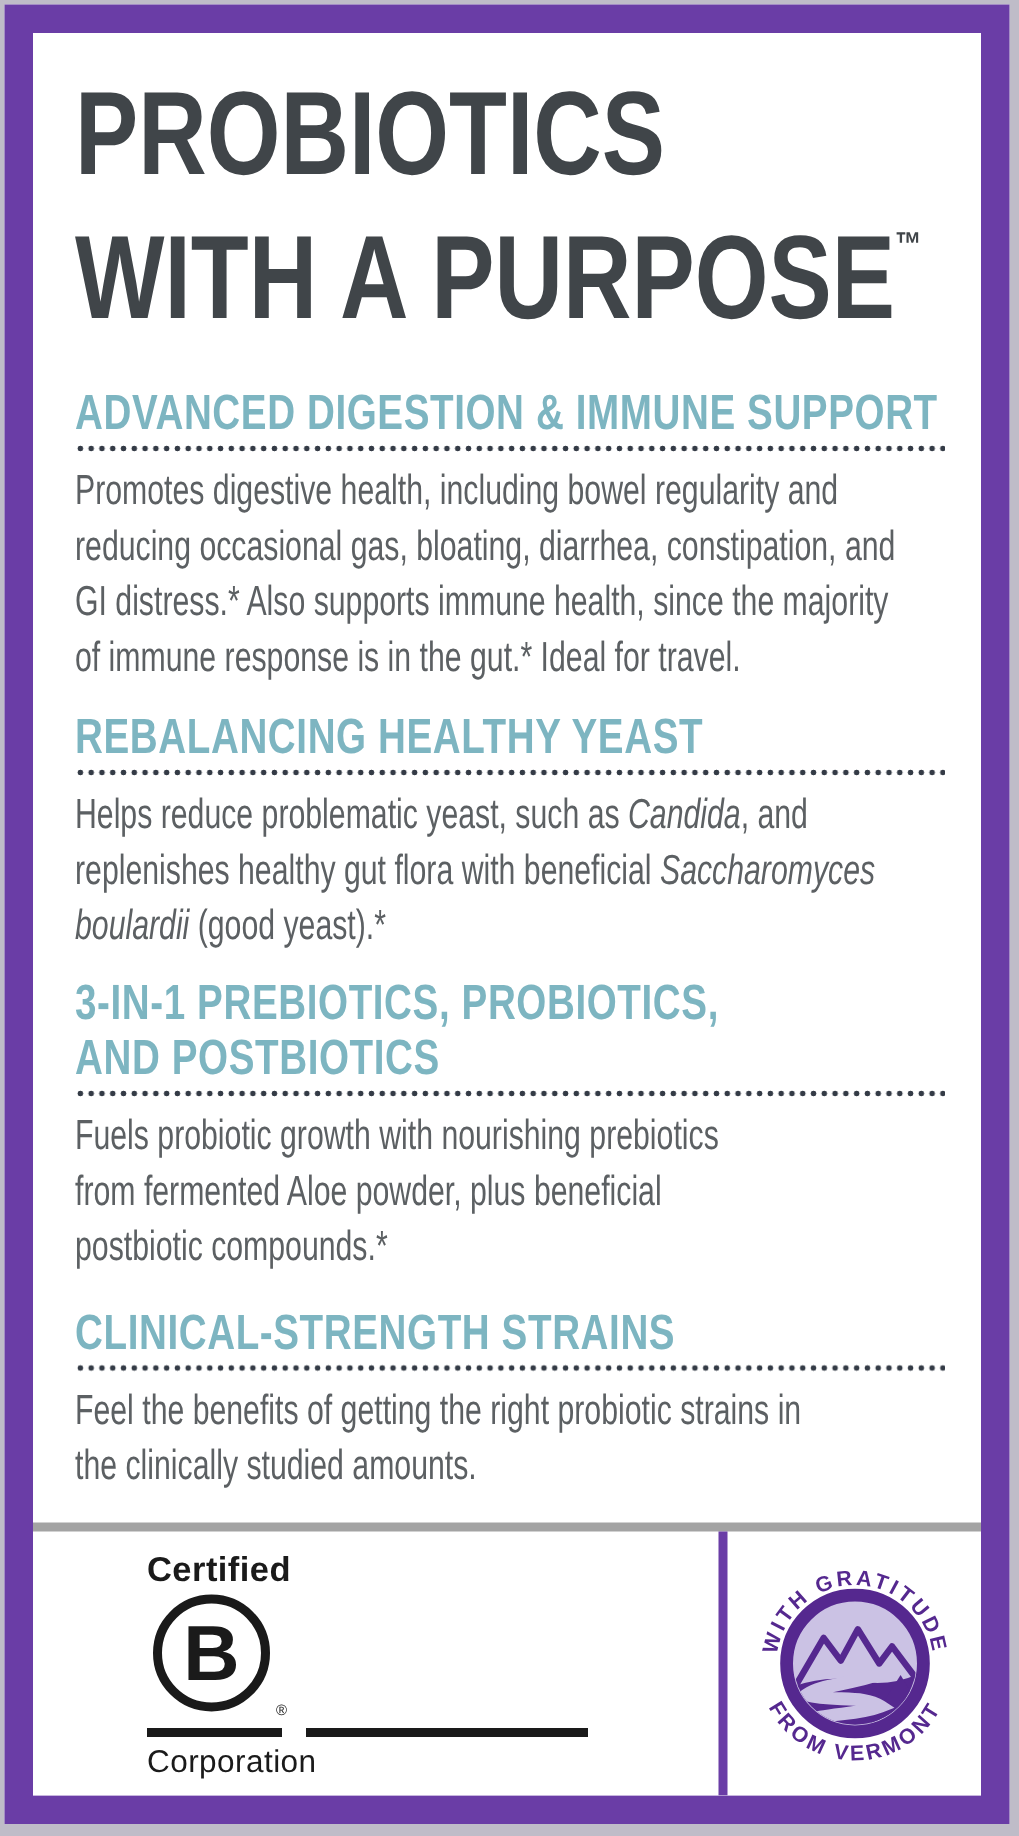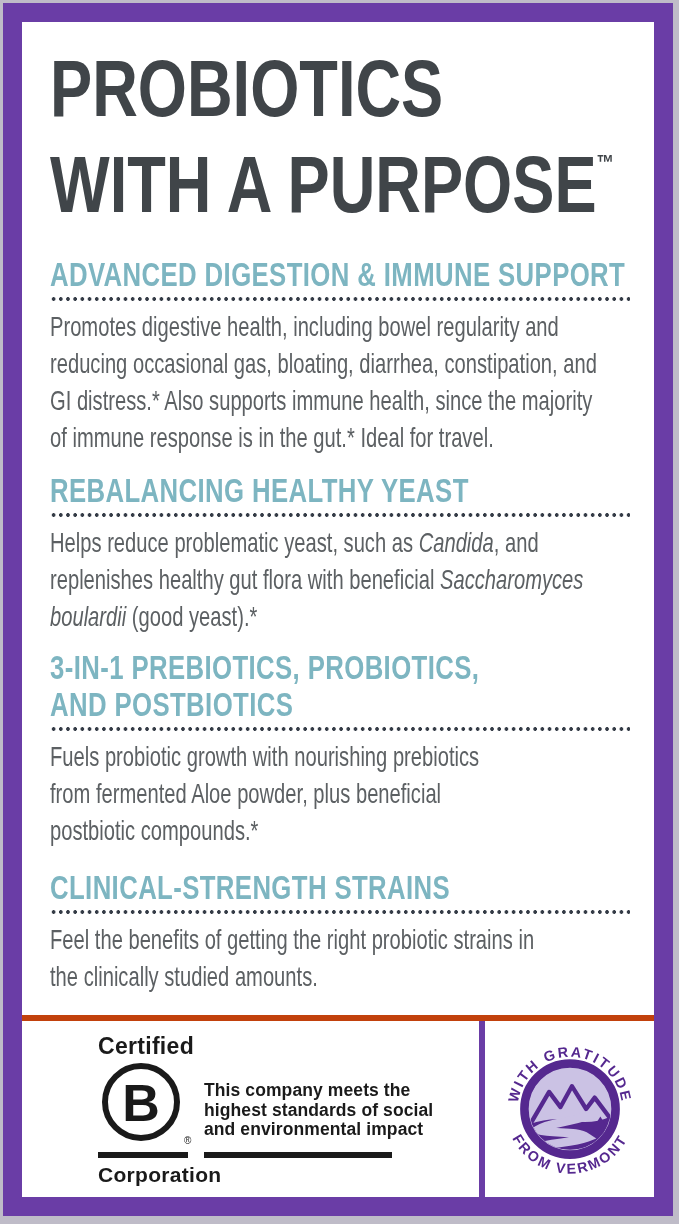--- a/index.html
+++ b/index.html
@@ -41,21 +41,21 @@
     transform:scaleX(0.72);transform-origin:0 0;
   }
   .it{font-style:italic;}
   .mt-title{margin-top:0;}
   .mt-h1{margin-top:34px;}
   .mt-h2{margin-top:16px;}
   .mt-h3{margin-top:14px;}
   .mt-h4{margin-top:20px;}
   .footer{
     position:absolute;left:0;right:0;bottom:0;height:176px;
-    border-top:6px solid #c2410c;display:flex;background:#fff;
+    border-top:6px solid #a3a3a3;display:flex;background:#fff;
   }
   .footer-left{flex:1;position:relative;}
   .footer-right{
     width:169px;border-left:6px solid #6a3da6;
     display:flex;align-items:center;justify-content:center;
   }
   .certified{
     position:absolute;left:76px;top:12px;
     font-size:23px;font-weight:700;color:#1a1a1a;letter-spacing:0.3px;
   }
@@ -64,21 +64,21 @@
     border:6px solid #1a1a1a;border-radius:50%;
     display:flex;align-items:center;justify-content:center;
   }
   .b-letter{font-size:52px;font-weight:700;color:#1a1a1a;line-height:1;padding-top:2px;}
   .reg{position:absolute;left:162px;top:114px;font-size:10px;color:#1a1a1a;}
   .bar{position:absolute;top:131px;height:6px;background:#1a1a1a;}
   .bar-left{left:76px;width:90px;}
   .bar-right{left:182px;width:188px;}
   .corporation{
     position:absolute;left:76px;top:142px;
-    font-size:21px;font-weight:700;color:#1a1a1a;letter-spacing:0.3px;
+    font-size:21px;font-weight:400;color:#1a1a1a;letter-spacing:0.3px;
   }
   .tagline{
     position:absolute;left:182px;top:60px;
     font-size:17.5px;line-height:19.5px;font-weight:700;color:#1a1a1a;
     white-space:pre-line;letter-spacing:0.1px;
   }
   .badge-svg{display:block;}
 </style>
 </head>
 <body>
@@ -121,23 +121,20 @@
     <div class="footer">
 
       <div class="footer-left">
         <div class="certified">Certified</div>
         <div class="b-circle">
           <span class="b-letter">B</span>
         </div>
         <div class="reg">®</div>
         <div class="bar bar-left"></div>
         <div class="corporation">Corporation</div>
-        <div class="tagline">This company meets the
-highest standards of social
-and environmental impact</div>
         <div class="bar bar-right"></div>
       </div>
 
       <div class="footer-right">
         <svg class="badge-svg" width="152" height="152" viewBox="0 0 160 160" xmlns="http://www.w3.org/2000/svg">
           <defs>
             <path id="arcTop" d="M 25,80 A 55,55 0 0 1 135,80"></path>
             <path id="arcBottom" d="M 12,80 A 68,68 0 0 0 148,80"></path>
             <clipPath id="badgeClip">
                 <circle cx="80" cy="80" r="43"></circle>

